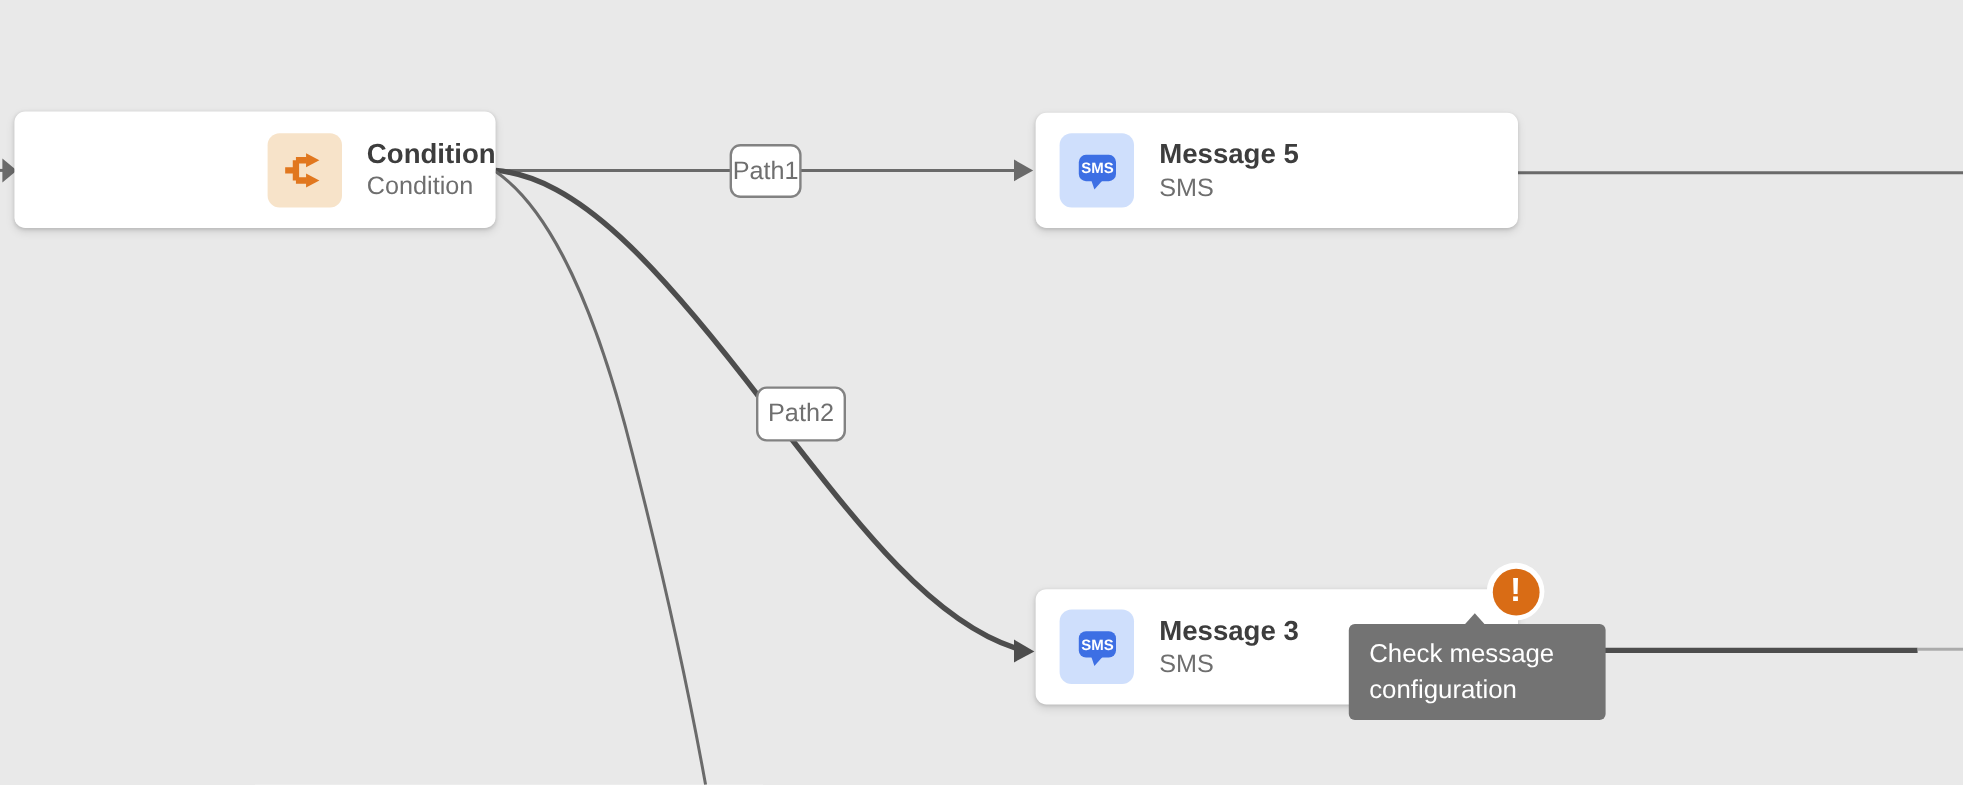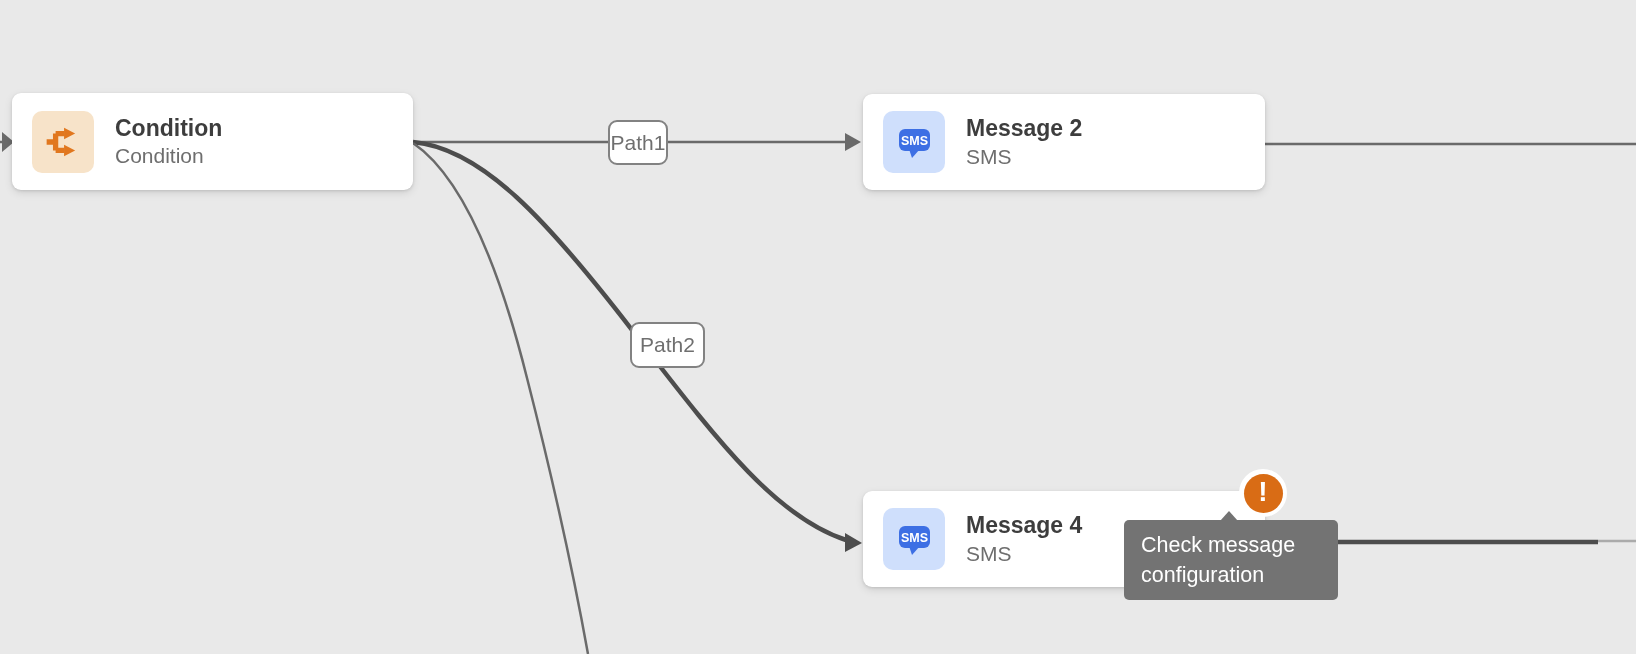--- a/index.html
+++ b/index.html
@@ -99,21 +99,21 @@
 
     <path class="edge-selected" d="M413 142 C480 148 545 215 645 347 C720 444 778 518 846 540"></path>
     <polygon class="arrowhead-dark" points="845,533 845,552 862,543"></polygon>
 
     <path class="edge" d="M413 143 C460 175 498 262 527 378 C551 472 572 565 588 654"></path>
 
     <path class="edge-selected" d="M1258 542 H1598"></path>
     <path class="edge-light" d="M1598 541 H1636"></path>
   </svg>
 
-  <div class="node-card" style="left:12px;top:93px;width:401px;height:97px;">
+  <div class="node-card" style="left:12px;top:93px;width:401px;height:97px;justify-content:flex-end;">
     <div class="node-icon icon-condition">
       <svg width="38" height="38" viewBox="0 0 36 36">
         <path class="cond-stroke" d="M2.5 18 H11 M11 10 V26 M11 10 H19.5 M11 26 H19.5"></path>
         <polygon class="cond-fill" points="19,4.5 29.5,10 19,15.5"></polygon>
         <polygon class="cond-fill" points="19,20.5 29.5,26 19,31.5"></polygon>
       </svg>
     </div>
     <div class="node-texts">
       <div class="node-title">Condition</div>
       <div class="node-subtitle">Condition</div>
@@ -122,35 +122,35 @@
 
   <div class="node-card" style="left:863px;top:94px;width:402px;height:96px;">
     <div class="node-icon icon-sms">
       <svg width="40" height="40" viewBox="0 0 40 40">
         <rect class="sms-bubble" x="5" y="7" width="31" height="22" rx="6"></rect>
         <polygon class="sms-bubble" points="15,27 26,27 18,36"></polygon>
         <text class="sms-text" x="20.5" y="22.5" text-anchor="middle">SMS</text>
       </svg>
     </div>
     <div class="node-texts">
-      <div class="node-title">Message 2</div>
+      <div class="node-title">Message 5</div>
       <div class="node-subtitle">SMS</div>
     </div>
   </div>
 
   <div class="node-card" style="left:863px;top:491px;width:402px;height:96px;">
     <div class="node-icon icon-sms">
       <svg width="40" height="40" viewBox="0 0 40 40">
         <rect class="sms-bubble" x="5" y="7" width="31" height="22" rx="6"></rect>
         <polygon class="sms-bubble" points="15,27 26,27 18,36"></polygon>
         <text class="sms-text" x="20.5" y="22.5" text-anchor="middle">SMS</text>
       </svg>
     </div>
     <div class="node-texts">
-      <div class="node-title">Message 4</div>
+      <div class="node-title">Message 3</div>
       <div class="node-subtitle">SMS</div>
     </div>
   </div>
 
   <div class="path-label" id="path1-label">
     <span>Path1</span>
   </div>
   <div class="path-label" id="path2-label">
     <span>Path2</span>
   </div>

